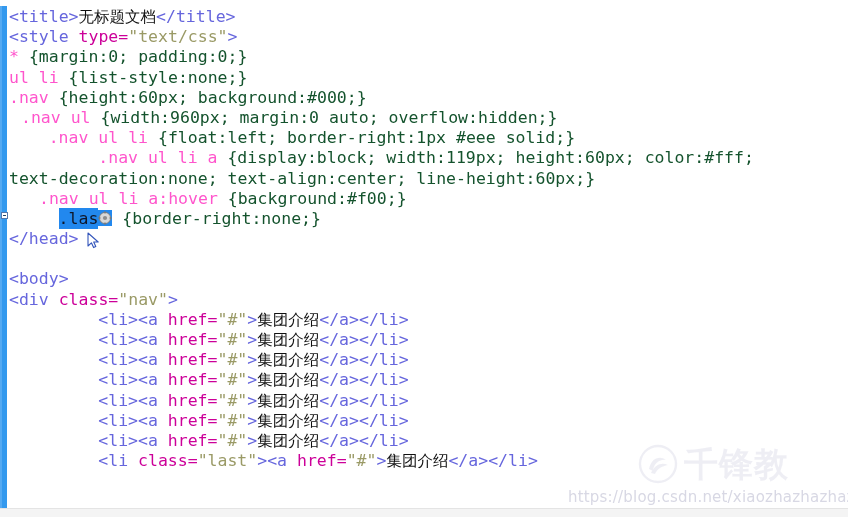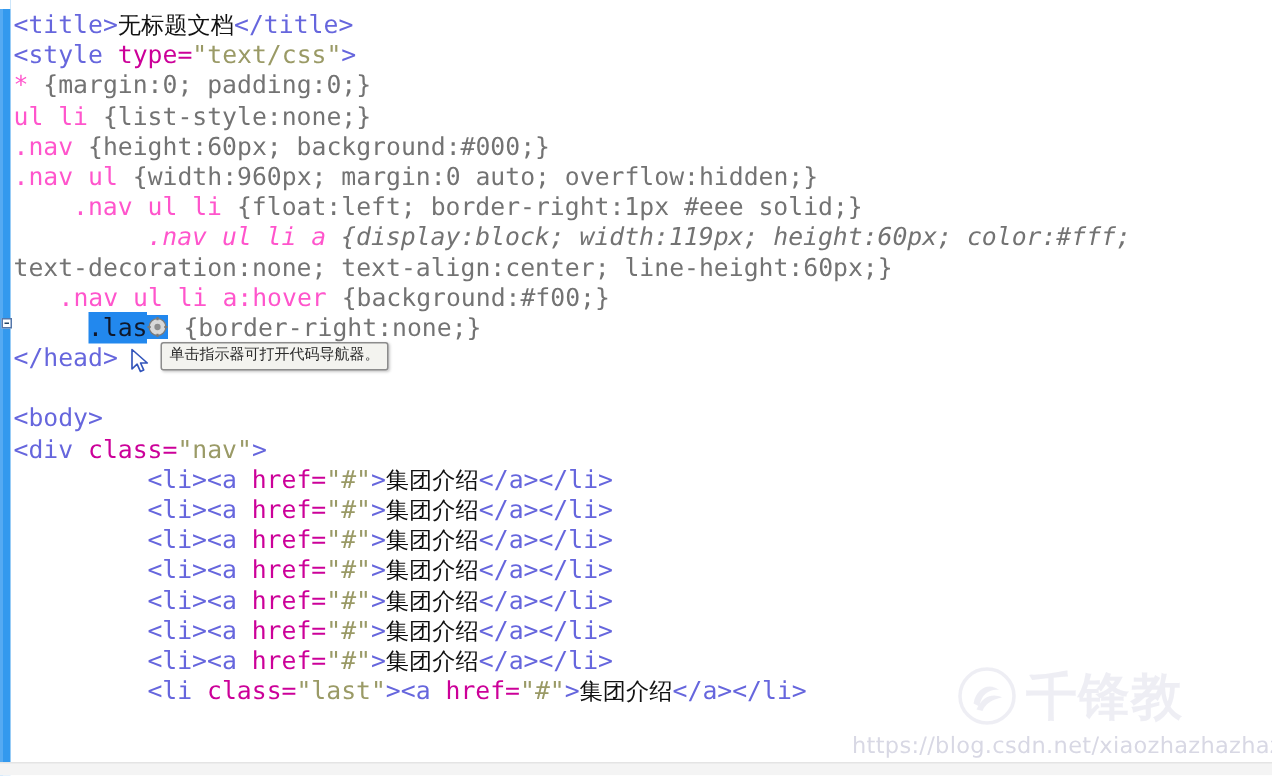--- a/index.html
+++ b/index.html
@@ -82,21 +82,21 @@
     letter-spacing: 0px;
     color: #6a6acc;
   }
 
   
   .tag      { color: #6666dd; }
   .attr     { color: #cc0099; }
   .val      { color: #9a9a66; }
   .cjk      { color: #111111; font-family: "DejaVu Sans", "Liberation Sans", sans-serif; font-size: 15.5px; }
   .sel      { color: #ff55cc; }
-  .prop     { color: #737373; }
+  .prop     { color: #14532d; }
   .blank    { color: transparent; }
 
   
   .selection {
     background: #2288ee;
     color: #0f172a;
     padding: 1px 0;
   }
 
   
@@ -215,23 +215,23 @@
   <div class="top-nub"></div>
 
   <div class="gutter-indicator"></div>
 
   <div class="code-area" id="code-area">
       <div class="line" style="padding-left: 9px;"><span class="tag">&lt;title&gt;</span><span class="cjk">无标题文档</span><span class="tag">&lt;/title&gt;</span></div>
       <div class="line" style="padding-left: 9px;"><span class="tag">&lt;style </span><span class="attr">type=</span><span class="val">"text/css"</span><span class="tag">&gt;</span></div>
       <div class="line" style="padding-left: 9px;"><span class="sel">* </span><span class="prop">{margin:0; padding:0;}</span></div>
       <div class="line" style="padding-left: 9px;"><span class="sel">ul li </span><span class="prop">{list-style:none;}</span></div>
       <div class="line" style="padding-left: 9px;"><span class="sel">.nav </span><span class="prop">{height:60px; background:#000;}</span></div>
-      <div class="line" style="padding-left: 9px;"><span class="sel">.nav ul </span><span class="prop">{width:960px; margin:0 auto; overflow:hidden;}</span></div>
+      <div class="line" style="padding-left: 21px;"><span class="sel">.nav ul </span><span class="prop">{width:960px; margin:0 auto; overflow:hidden;}</span></div>
       <div class="line" style="padding-left: 48.68px;"><span class="sel">.nav ul li </span><span class="prop">{float:left; border-right:1px #eee solid;}</span></div>
-      <div class="line" style="padding-left: 98.28px; font-style: italic;"><span class="sel">.nav ul li a </span><span class="prop">{display:block; width:119px; height:60px; color:#fff;</span></div>
+      <div class="line" style="padding-left: 98.28px;"><span class="sel">.nav ul li a </span><span class="prop">{display:block; width:119px; height:60px; color:#fff;</span></div>
       <div class="line" style="padding-left: 9px;"><span class="prop">text-decoration:none; text-align:center; line-height:60px;}</span></div>
       <div class="line" style="padding-left: 39px;"><span class="sel">.nav ul li a:hover </span><span class="prop">{background:#f00;}</span></div>
       <div class="line" style="padding-left: 58.6px;"><span class="selection">.las</span><span class="nav-wheel selection"><svg width="14" height="14" viewBox="0 0 14 14">
             <circle cx="7" cy="7" r="5.6" fill="#d8d8d8" stroke="#7a7a7a" stroke-width="0.9"></circle>
             <circle cx="7" cy="7" r="2.1" fill="#8d8d8d"></circle>
             <g fill="#7a7a7a">
               <rect x="6.3" y="0.3" width="1.4" height="2.2"></rect>
               <rect x="6.3" y="11.5" width="1.4" height="2.2"></rect>
               <rect x="0.3" y="6.3" width="2.2" height="1.4"></rect>
               <rect x="11.5" y="6.3" width="2.2" height="1.4"></rect>
@@ -244,23 +244,20 @@
       <div class="line" style="padding-left: 98.28px;"><span class="tag">&lt;li&gt;&lt;a </span><span class="attr">href=</span><span class="val">"#"</span><span class="tag">&gt;</span><span class="cjk">集团介绍</span><span class="tag">&lt;/a&gt;&lt;/li&gt;</span></div>
       <div class="line" style="padding-left: 98.28px;"><span class="tag">&lt;li&gt;&lt;a </span><span class="attr">href=</span><span class="val">"#"</span><span class="tag">&gt;</span><span class="cjk">集团介绍</span><span class="tag">&lt;/a&gt;&lt;/li&gt;</span></div>
       <div class="line" style="padding-left: 98.28px;"><span class="tag">&lt;li&gt;&lt;a </span><span class="attr">href=</span><span class="val">"#"</span><span class="tag">&gt;</span><span class="cjk">集团介绍</span><span class="tag">&lt;/a&gt;&lt;/li&gt;</span></div>
       <div class="line" style="padding-left: 98.28px;"><span class="tag">&lt;li&gt;&lt;a </span><span class="attr">href=</span><span class="val">"#"</span><span class="tag">&gt;</span><span class="cjk">集团介绍</span><span class="tag">&lt;/a&gt;&lt;/li&gt;</span></div>
       <div class="line" style="padding-left: 98.28px;"><span class="tag">&lt;li&gt;&lt;a </span><span class="attr">href=</span><span class="val">"#"</span><span class="tag">&gt;</span><span class="cjk">集团介绍</span><span class="tag">&lt;/a&gt;&lt;/li&gt;</span></div>
       <div class="line" style="padding-left: 98.28px;"><span class="tag">&lt;li&gt;&lt;a </span><span class="attr">href=</span><span class="val">"#"</span><span class="tag">&gt;</span><span class="cjk">集团介绍</span><span class="tag">&lt;/a&gt;&lt;/li&gt;</span></div>
       <div class="line" style="padding-left: 98.28px;"><span class="tag">&lt;li&gt;&lt;a </span><span class="attr">href=</span><span class="val">"#"</span><span class="tag">&gt;</span><span class="cjk">集团介绍</span><span class="tag">&lt;/a&gt;&lt;/li&gt;</span></div>
       <div class="line" style="padding-left: 98.28px;"><span class="tag">&lt;li </span><span class="attr">class=</span><span class="val">"last"</span><span class="tag">&gt;&lt;a </span><span class="attr">href=</span><span class="val">"#"</span><span class="tag">&gt;</span><span class="cjk">集团介绍</span><span class="tag">&lt;/a&gt;&lt;/li&gt;</span></div>
     </div>
 
-  <div class="tooltip">
-    <span>单击指示器可打开代码导航器。</span>
-  </div>
 
   <div class="cursor">
     <svg width="16" height="18" viewBox="0 0 16 18">
       <path d="M2 1 L2 14 L5.4 10.8 L7.6 15.6 L9.8 14.6 L7.7 10.0 L12.2 10.0 Z" fill="#ffffff" stroke="#3355bb" stroke-width="1.1" stroke-linejoin="round"></path>
     </svg>
   </div>
 
   <div class="wm-logo">
     <div class="wm-logo-mark">
       <svg width="40" height="40" viewBox="0 0 40 40">

